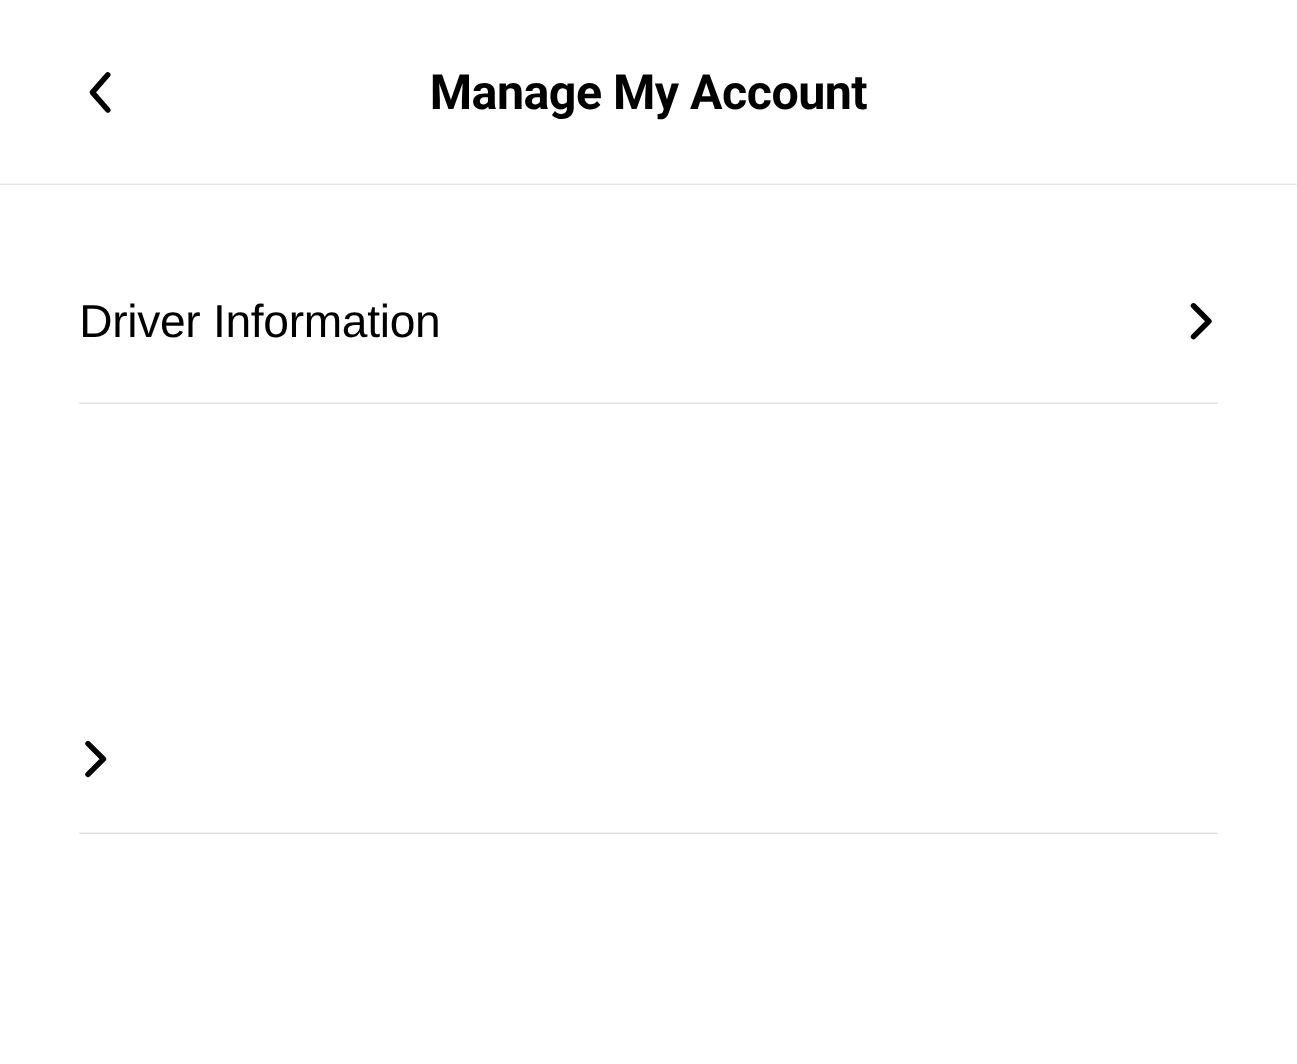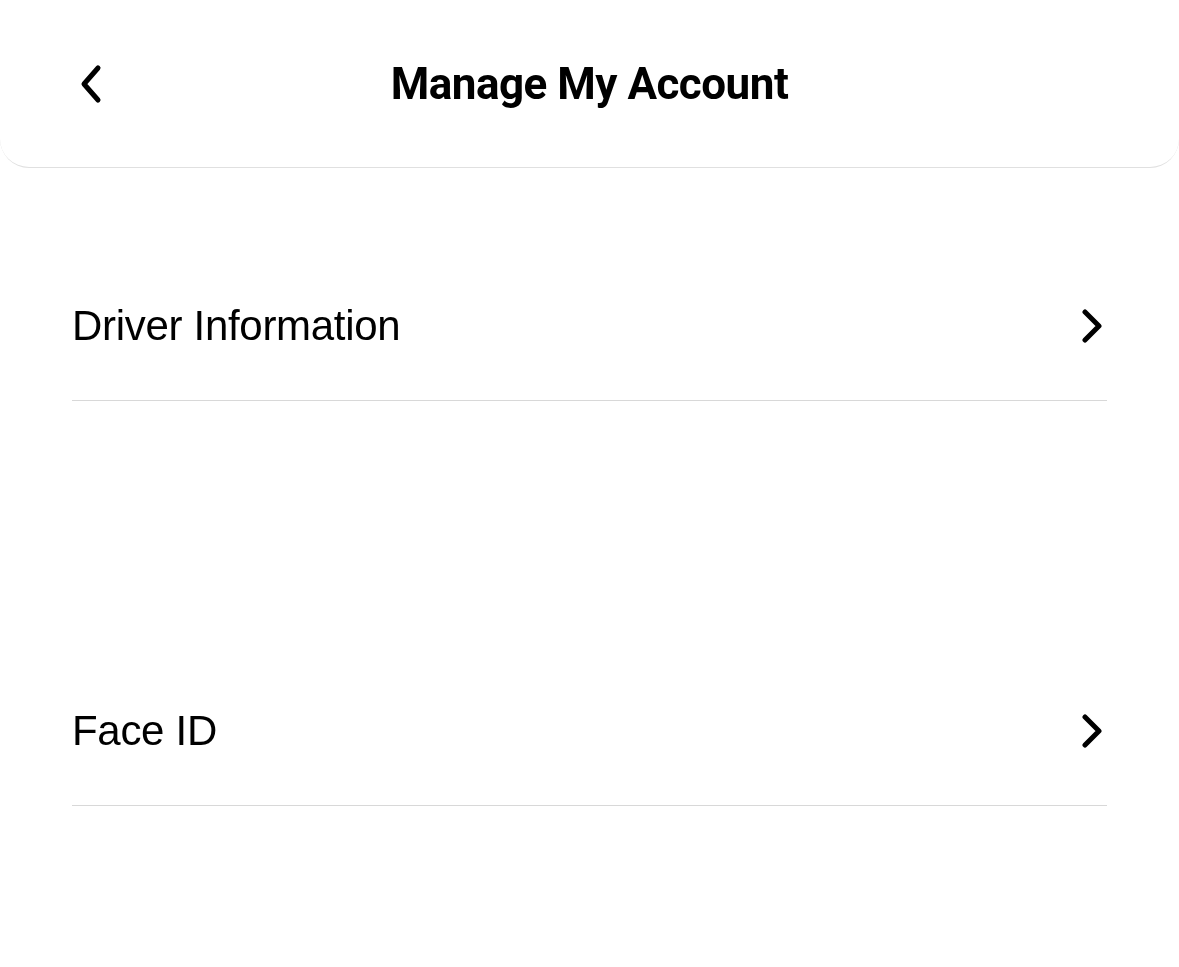--- a/index.html
+++ b/index.html
@@ -14,21 +14,20 @@
       height: 967px;
       overflow: hidden;
     }
     .header {
       display: flex;
       align-items: center;
       height: 168px;
       border-bottom: 1px solid #e0e0e0;
       position: relative;
       padding: 0 72px;
-      border-radius: 29px;
     }
     .back-button {
       position: absolute;
       left: 72px;
       top: 50%;
       transform: translateY(-50%);
       width: 40px;
       height: 40px;
       display: flex;
       align-items: center;
@@ -63,21 +62,20 @@
       display: flex;
       align-items: center;
       justify-content: space-between;
       width: 100%;
       border-bottom: 1px solid #d8d8d8;
       padding-bottom: 50px;
       padding-top: 50px;
     }
     .list-item:first-child .list-item-inner {
       padding-top: 0;
-      margin-top: 34px;
     }
     .list-item-label {
       font-size: 42px;
       font-weight: 400;
       color: #000000;
       letter-spacing: -0.3px;
     }
     .chevron-right svg,
     .back-button svg {
       display: block;
@@ -113,21 +111,20 @@
     </div>
   </button>
 
   <div class="spacer"></div>
 
 
   <div class="spacer"></div>
 
   <button class="list-item">
     <div class="list-item-inner">
-      <span class="list-item-label">Face ID</span>
       <span class="chevron-right">
         <svg width="30" height="34" viewBox="0 0 30 34" fill="none">
           <path d="M8 3 L22 17 L8 31" stroke="#000000" stroke-width="5" stroke-linecap="round" stroke-linejoin="round"></path>
         </svg>
       </span>
     </div>
   </button>
 
 </div>
 

